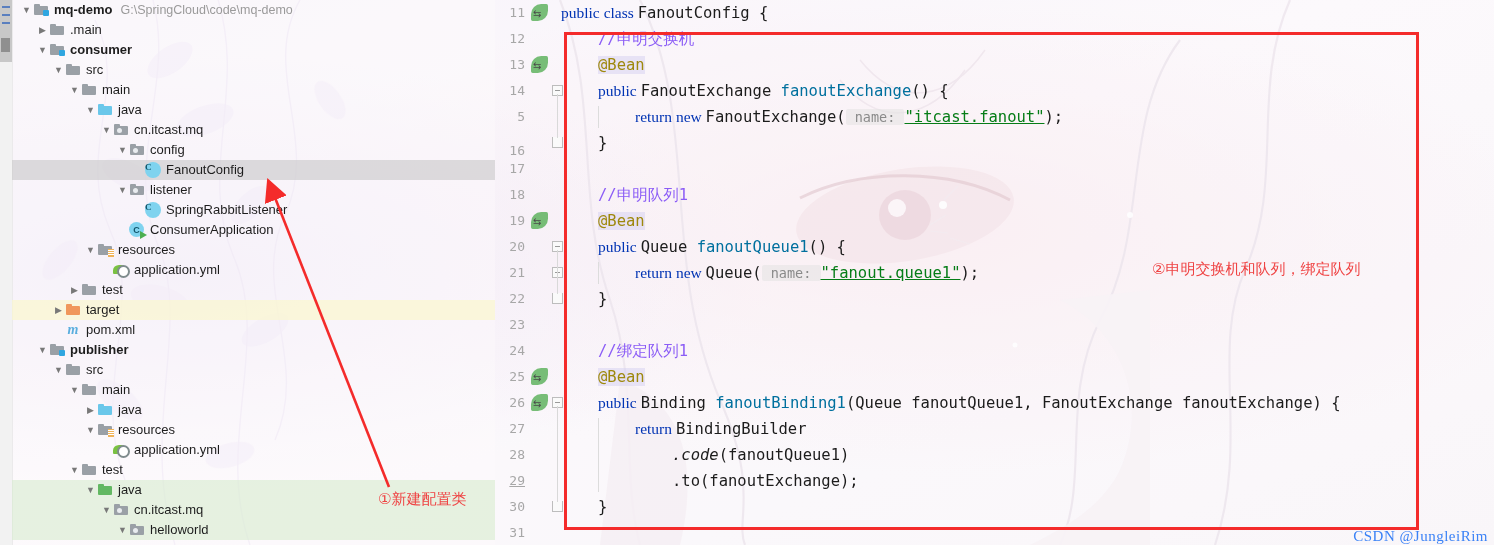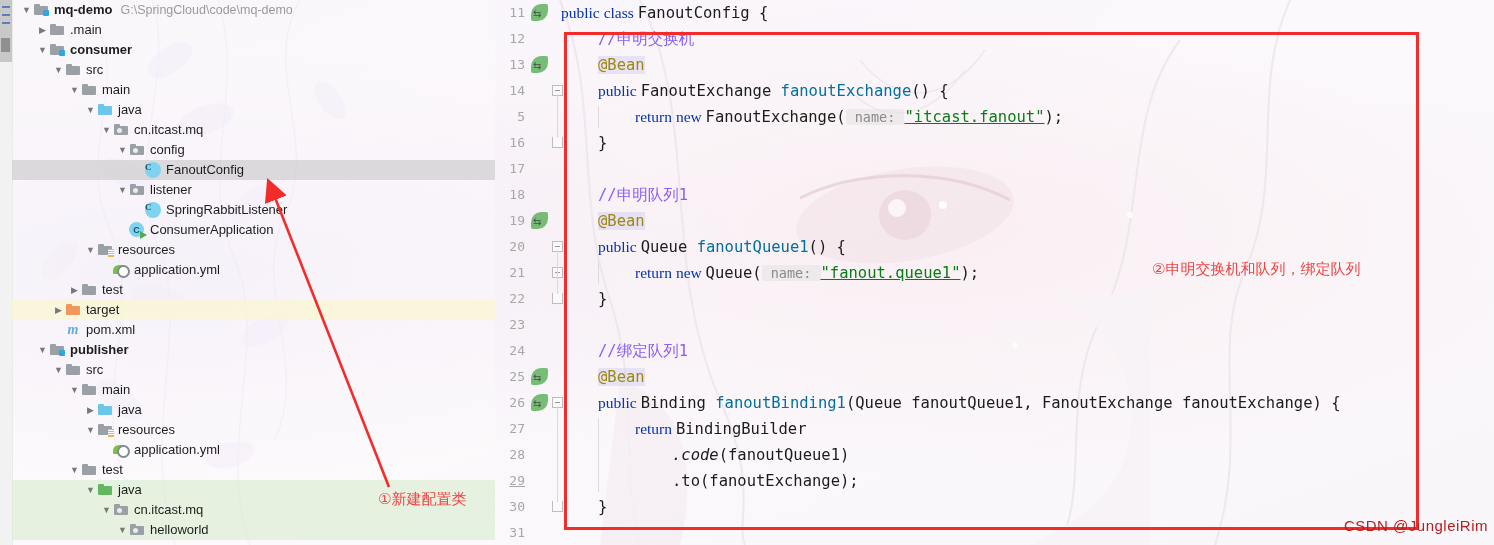--- a/index.html
+++ b/index.html
@@ -77,21 +77,21 @@
   .cmt{color:#8b5cf6;}
   .hint{color:#8a8a8a;font-size:13.5px;background:rgba(225,225,225,0.55);border-radius:2px;padding:0 1px;}
   .ital{font-style:italic;}
   .ulined{text-decoration:underline;text-decoration-color:#067d17;}
   .indentguide{position:absolute;width:1px;background:#dcdcdc;}
 
   
   .redbox{position:absolute;border:3px solid #f42b2b;z-index:7;pointer-events:none;}
   .redtext{position:absolute;color:#ef4444;font-size:15px;font-family:"DejaVu Sans",sans-serif;white-space:nowrap;z-index:8;}
   .arrowsvg{position:absolute;left:0;top:0;width:1494px;height:545px;z-index:8;pointer-events:none;}
-  .watermark{position:absolute;right:6px;bottom:11px;color:#b91c1c;font-size:15px;letter-spacing:.5px;z-index:9;font-family:Liberation Sans, sans-serif;}
+  .watermark{position:absolute;right:6px;bottom:0;color:#3b82f6;font-size:15px;letter-spacing:.5px;z-index:9;font-family:Liberation Serif, serif;}
 </style>
 </head>
 <body>
 
 <div id="root">
 
   <div class="wallpaper">
     <svg viewBox="0 0 1494 545" preserveAspectRatio="none">
       <defs>
         <linearGradient id="g1" x1="0" y1="0" x2="1" y2="1">
@@ -439,21 +439,21 @@
           <span class="ar">⇆</span>
         </div>
         <div class="lnum" style="top: 26px; left: 0px;">12</div>
         <div class="lnum" style="top: 52px; left: 0px;">13</div>
         <div class="beanicon" style="top: 56px;">
           <span class="leaf"></span>
           <span class="ar">⇆</span>
         </div>
         <div class="lnum" style="top: 78px; left: 0px;">14</div>
         <div class="lnum" style="top: 104px; left: 0px;">5</div>
-        <div class="lnum" style="top: 130px; left: 0px;">16</div>
+        <div class="lnum" style="top: 138px; left: 0px;">16</div>
         <div class="lnum" style="top: 156px; left: 0px;">17</div>
         <div class="lnum" style="top: 182px; left: 0px;">18</div>
         <div class="lnum" style="top: 208px; left: 0px;">19</div>
         <div class="beanicon" style="top: 212px;">
           <span class="leaf"></span>
           <span class="ar">⇆</span>
         </div>
         <div class="lnum" style="top: 234px; left: 0px;">20</div>
         <div class="lnum" style="top: 260px; left: 0px;">21</div>
         <div class="lnum" style="top: 286px; left: 0px;">22</div>

